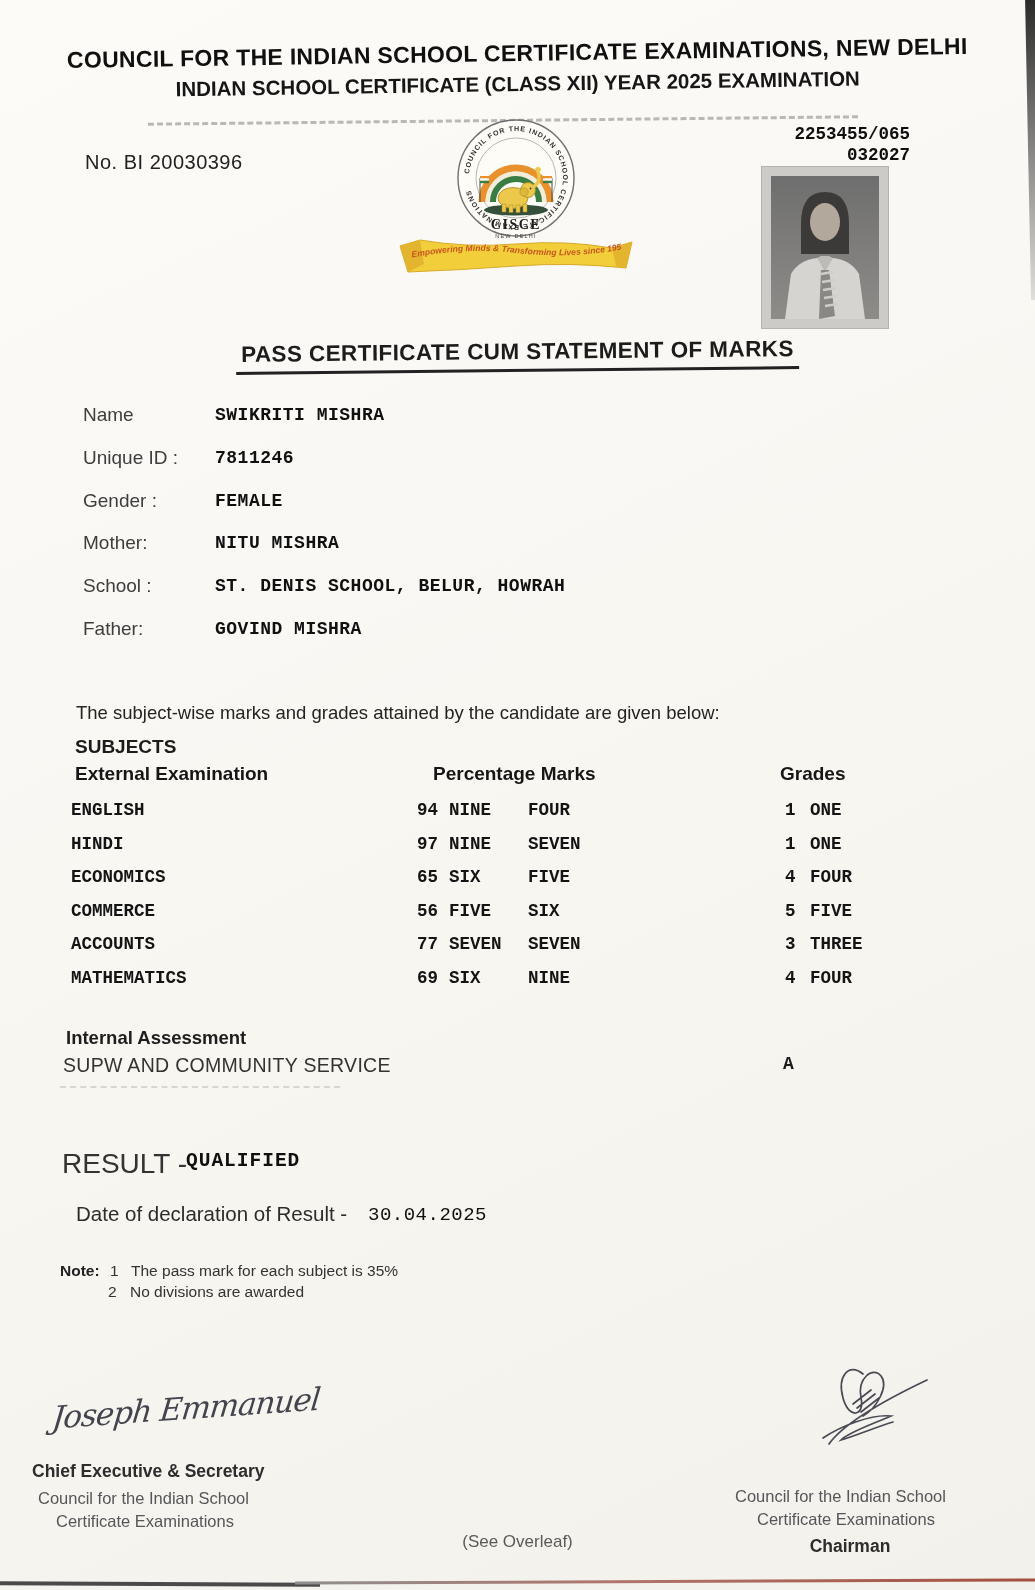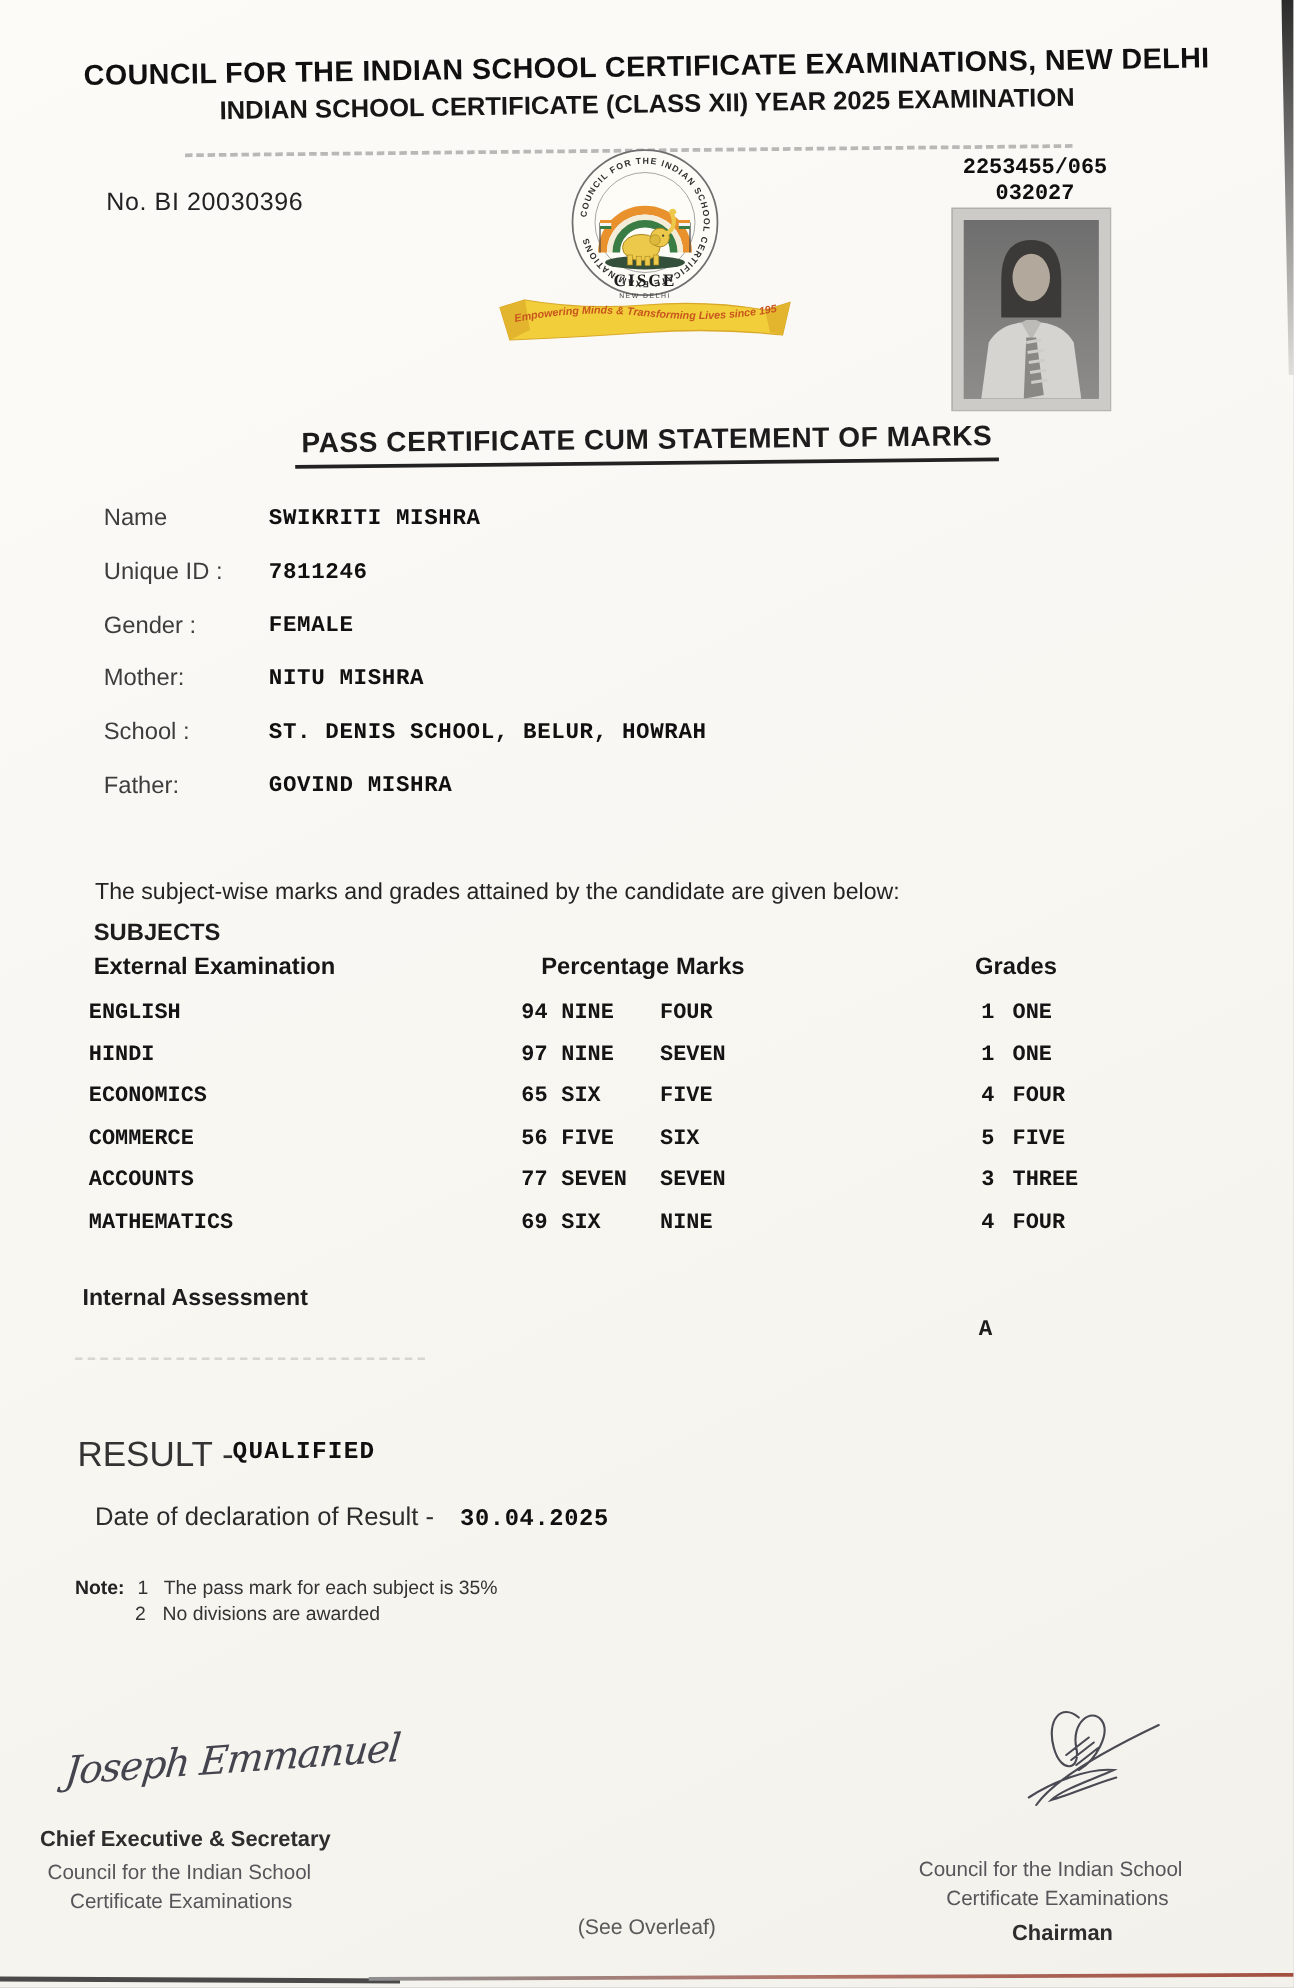--- a/index.html
+++ b/index.html
@@ -7,21 +7,21 @@
         background:linear-gradient(155deg,#fcfbf8 0%,#f8f6f1 55%,#f3f1eb 100%);
         font-family:"Liberation Sans",sans-serif;color:#1c1c1c;}
 
   
   .doc-header{position:absolute;top:40px;left:0;width:100%;text-align:center;transform:rotate(-0.9deg);}
   .h1{font-size:23px;font-weight:bold;letter-spacing:.3px;color:#101010;}
   .h2{font-size:20.5px;font-weight:bold;margin-top:5px;color:#161616;}
   .dashed-rule{position:absolute;top:119px;left:148px;width:710px;border-top:3px dashed rgba(105,105,105,.45);transform:rotate(-0.6deg);}
 
   .cert-no{position:absolute;top:151px;left:85px;font-size:20px;color:#222;letter-spacing:.5px;}
-  .codes{position:absolute;top:124px;left:746px;width:164px;text-align:center;
+  .codes{position:absolute;top:124px;left:746px;width:164px;text-align:right;
          font-family:"Liberation Mono",monospace;font-weight:700;font-size:17.5px;line-height:21px;color:#0f0f0f;}
 
   
   .logo{position:absolute;top:116px;left:394px;width:244px;height:182px;}
 
   
   .photo{position:absolute;top:167px;left:762px;width:126px;height:161px;border:9px solid #cccbc8;
          box-sizing:border-box;background:#7d7d7d;box-shadow:0 0 0 1px #b5b4b1;}
   .photo svg{display:block;filter:blur(.3px);}
 
@@ -54,21 +54,21 @@
   .internal-label{position:absolute;top:1054px;left:63px;font-size:19.5px;color:#333;letter-spacing:.3px;}
   .internal-grade{position:absolute;top:1054px;left:783px;font-family:"Liberation Mono",monospace;font-weight:700;font-size:18px;}
   .faint-dash{position:absolute;top:1086px;left:60px;width:280px;border-top:2px dashed rgba(120,120,120,.25);}
 
   
   .result-label{position:absolute;top:1148px;left:62px;font-size:28px;color:#333;}
   .result-value{position:absolute;top:1150px;left:186px;font-family:"Liberation Mono",monospace;
                 font-weight:700;font-size:19.5px;letter-spacing:1px;color:#101010;}
   .decl-label{position:absolute;top:1202px;left:58px;font-size:20.5px;color:#2c2c2c;margin-left:18px;}
   .decl-value{position:absolute;top:1204px;left:368px;font-family:"Liberation Mono",monospace;
-              font-weight:700;font-size:19px;letter-spacing:.5px;color:#101010;}
+              font-weight:400;font-size:19px;letter-spacing:.5px;color:#101010;}
 
   
   .note-label{position:absolute;top:1262px;left:60px;font-size:15.5px;font-weight:bold;color:#222;}
   .note-num1{position:absolute;top:1262px;left:110px;font-size:15.5px;color:#333;}
   .note-text1{position:absolute;top:1262px;left:131px;font-size:15.5px;color:#333;}
   .note-num2{position:absolute;top:1283px;left:108px;font-size:15.5px;color:#333;}
   .note-text2{position:absolute;top:1283px;left:130px;font-size:15.5px;color:#333;}
 
   
   .sig-left-script{position:absolute;top:1390px;left:52px;font-family:"DejaVu Serif",serif;font-style:italic;
@@ -270,20 +270,21 @@
       <span class="msub">MATHEMATICS</span>
       <span class="mnum">69</span>
       <span class="mw1">SIX</span>
       <span class="mw2">NINE</span>
       <span class="mgn">4</span>
       <span class="mgw">FOUR</span>
     </div>
   </div>
 
   <div class="internal-h">Internal Assessment</div>
+  <div class="internal-label">SUPW AND COMMUNITY SERVICE</div>
   <div class="internal-grade">A</div>
   <div class="faint-dash"></div>
 
   <div class="result-label">RESULT -</div>
   <div class="result-value">QUALIFIED</div>
 
   <div class="decl-label">Date of declaration of Result -</div>
   <div class="decl-value">30.04.2025</div>
 
   <div class="note-label">Note:</div>

